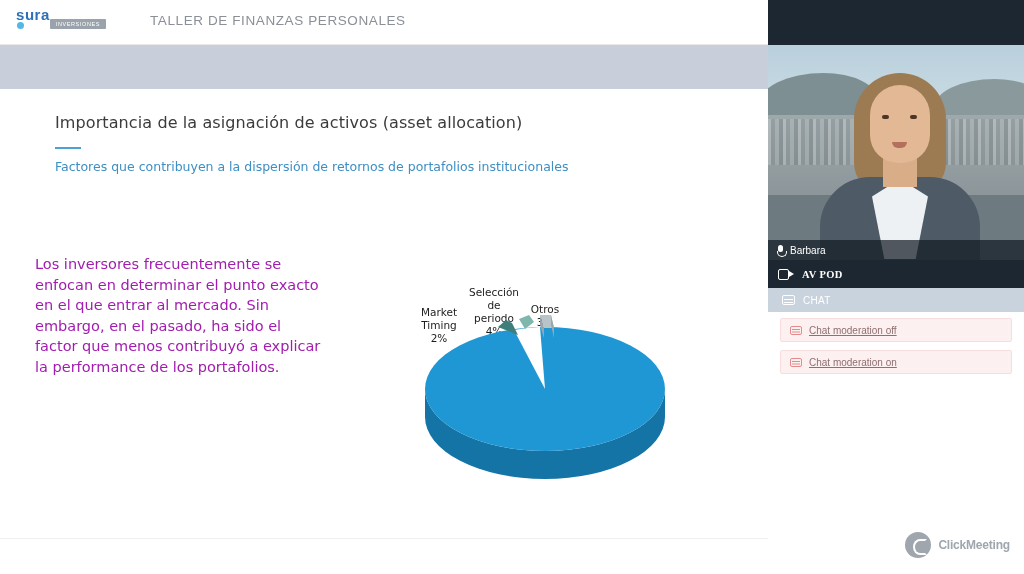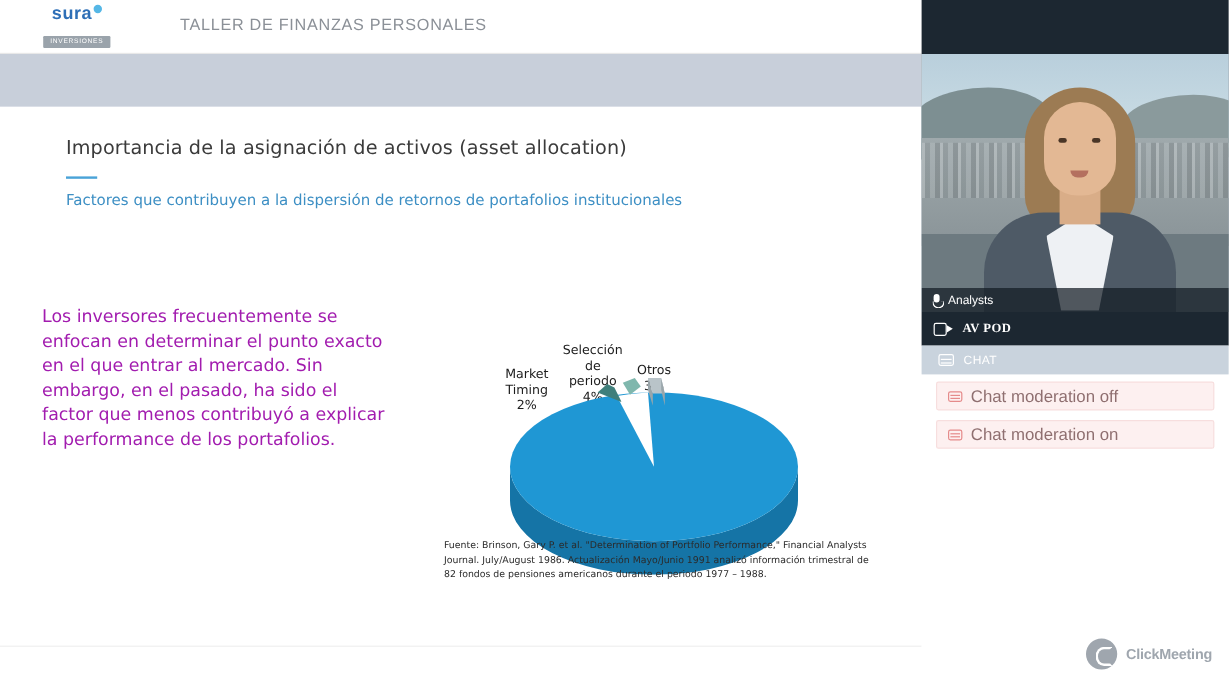--- a/index.html
+++ b/index.html
@@ -26,22 +26,22 @@
     position: absolute;
     left: 0; top: 0; width: 768px; height: 45px;
     background: #ffffff;
     border-bottom: 1px solid #e8e8e8;
   }
   .logo-box {
     position: absolute;
     left: 22px; top: 4px;
     width: 84px; height: 36px;
     background: #ffffff;
-    display: flex; flex-direction: column;
-    align-items: center; justify-content: space-between;
+    display: flex; flex-direction: row;
+    align-items: center; justify-content: flex-end;
   }
   .logo-text {
     font-size: 15px;
     font-weight: bold;
     color: #2e6fb7;
     letter-spacing: .5px;
     line-height: 1;
   }
   .logo-sub {
     margin-top: 3px;
@@ -326,21 +326,21 @@
   .chat-item {
     margin: 0 12px 8px 12px;
     height: 24px;
     background: #fdf0f0;
     border: 1px solid #f7dede;
     border-radius: 2px;
     display: flex; align-items: center;
     padding-left: 9px; gap: 7px;
   }
   .chat-item-text {
-    font-size: 14px; color: #8f6f70;
+    font-size: 10px; color: #8f6f70; text-decoration: underline;
   }
   .chat-item-ico { width: 12px; height: 9px; position: relative; }
   .chat-item-ico::before {
     content: ""; position: absolute; inset: 0;
     border: 1.2px solid #e58b8b; border-radius: 2px;
   }
   .chat-item-ico::after {
     content: ""; position: absolute; left: 2px; top: 3px;
     width: 8px; height: 1px; background: #e58b8b;
     box-shadow: 0 2.5px 0 #e58b8b;
@@ -433,21 +433,20 @@
 
             <path d="M 122 44 L 116 41 L 108 48 L 128 56 Z" fill="#3f7f7b"></path>
             <path d="M 129 40 L 139 36 L 144 43 L 135 50 Z" fill="#7fb7ad"></path>
             <path d="M 150 36 L 161 36 L 164 49 L 154 49 Z" fill="#b9c4c9"></path>
             <path d="M 150 36 L 154 49 L 154 59 L 150 46 Z" fill="#9aa6ab"></path>
             <path d="M 161 36 L 164 49 L 164 59 L 161 46 Z" fill="#9aa6ab"></path>
           </svg>
         </div>
       </div>
 
-      <div class="source">Fuente: Brinson, Gary P. et al. "Determination of Portfolio Performance," Financial Analysts Journal. July/August 1986. Actualización Mayo/Junio 1991 analizó información trimestral de 82 fondos de pensiones americanos durante el periodo 1977 – 1988.</div>
     </div>
 
     <div class="bottom-strip"></div>
   </div>
 
   <div class="sidebar">
 
     <div class="cam-top-bar"></div>
 
     <div class="cam">
@@ -461,21 +460,21 @@
       <div class="person-body"></div>
       <div class="person-shirt"></div>
       <div class="person-neck"></div>
       <div class="person-face"></div>
       <div class="person-eye-l"></div>
       <div class="person-eye-r"></div>
       <div class="person-mouth"></div>
 
       <div class="cam-namebar">
         <span class="mic-ico"></span>
-        <span class="cam-name">Analysts</span>
+        <span class="cam-name">Barbara</span>
       </div>
     </div>
 
     <div class="avpod">
       <span class="cam-ico">
         <span class="bodyb"></span>
           <span class="lens"></span>
       </span>
       <span class="avpod-label">AV POD</span>
     </div>

